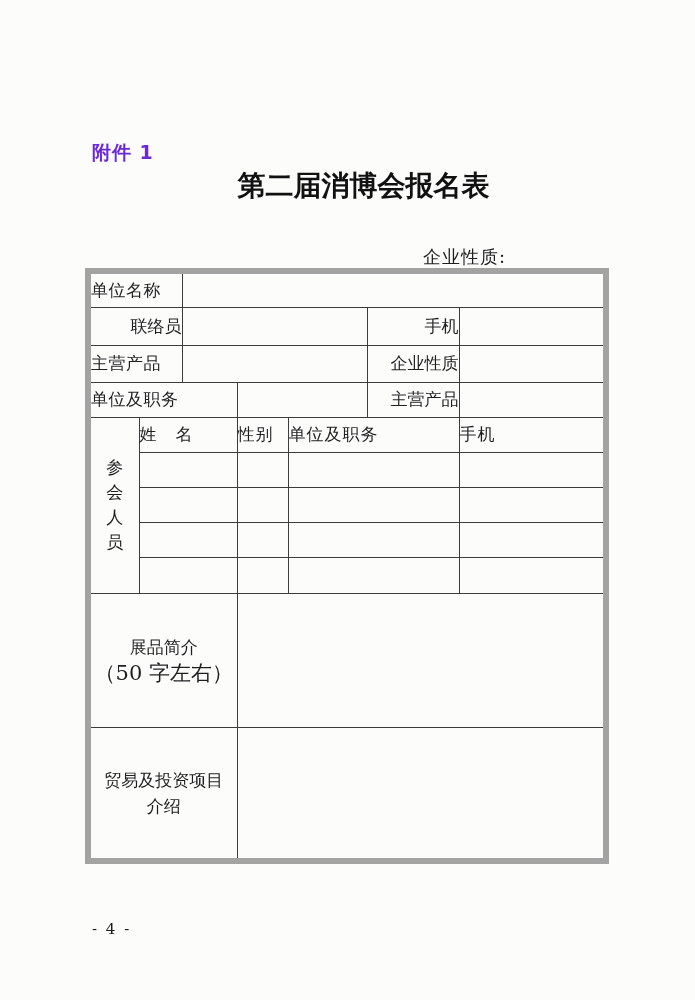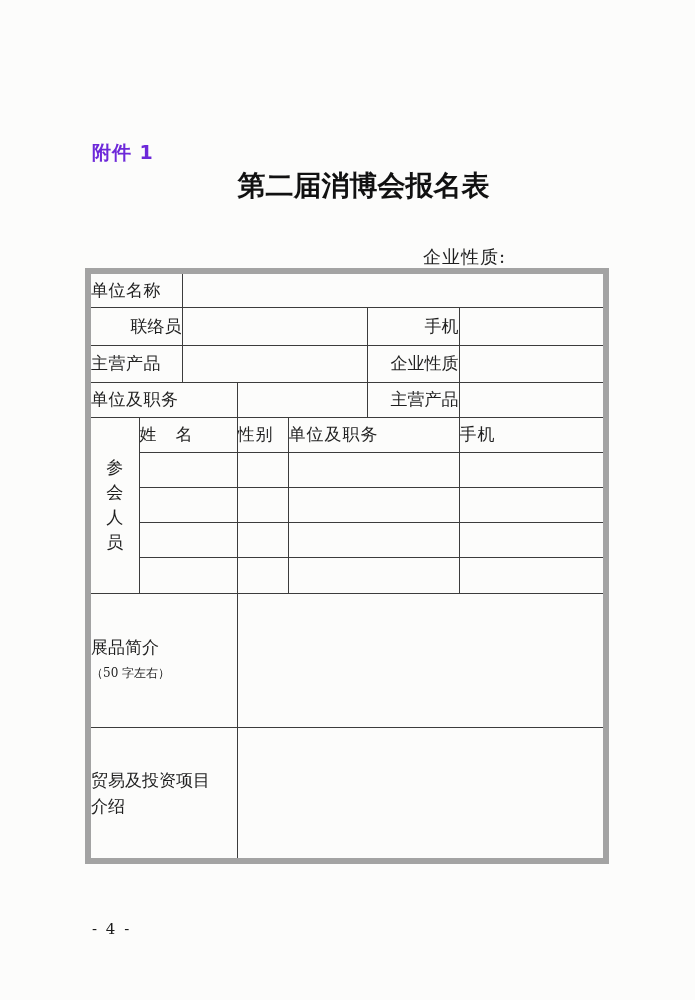--- a/index.html
+++ b/index.html
@@ -42,23 +42,23 @@
     vertical-align: middle;
     font-size: 17px;
     color: #1f1f1f;
     overflow: hidden;
   }
   td.lbl { text-align: right; }
   td.lbl-left { text-align: left; padding-left: 6px; letter-spacing: 0.5px; }
   td.hdr { text-align: left; letter-spacing: 1px; }
   td.vlbl { text-align: center; }
   td.vlbl div { line-height: 25px; font-size: 17px; }
-  td.two-line { }
+  td.two-line { text-align: center; }
   td.two-line div { line-height: 26px; }
-  td.two-line .small { font-size: 12px; }
+  td.two-line .small { font-size: 21px; }
   tr.r36 { height: 36px; }
   tr.r38 { height: 38px; }
   tr.r37 { height: 37px; }
   tr.r35 { height: 35px; }
   tr.r134 { height: 134px; }
   .pagenum {
     position: absolute; left: 92px; top: 920px;
     font-size: 15px; color: #1c1c1c;
     letter-spacing: 2px;
   }

